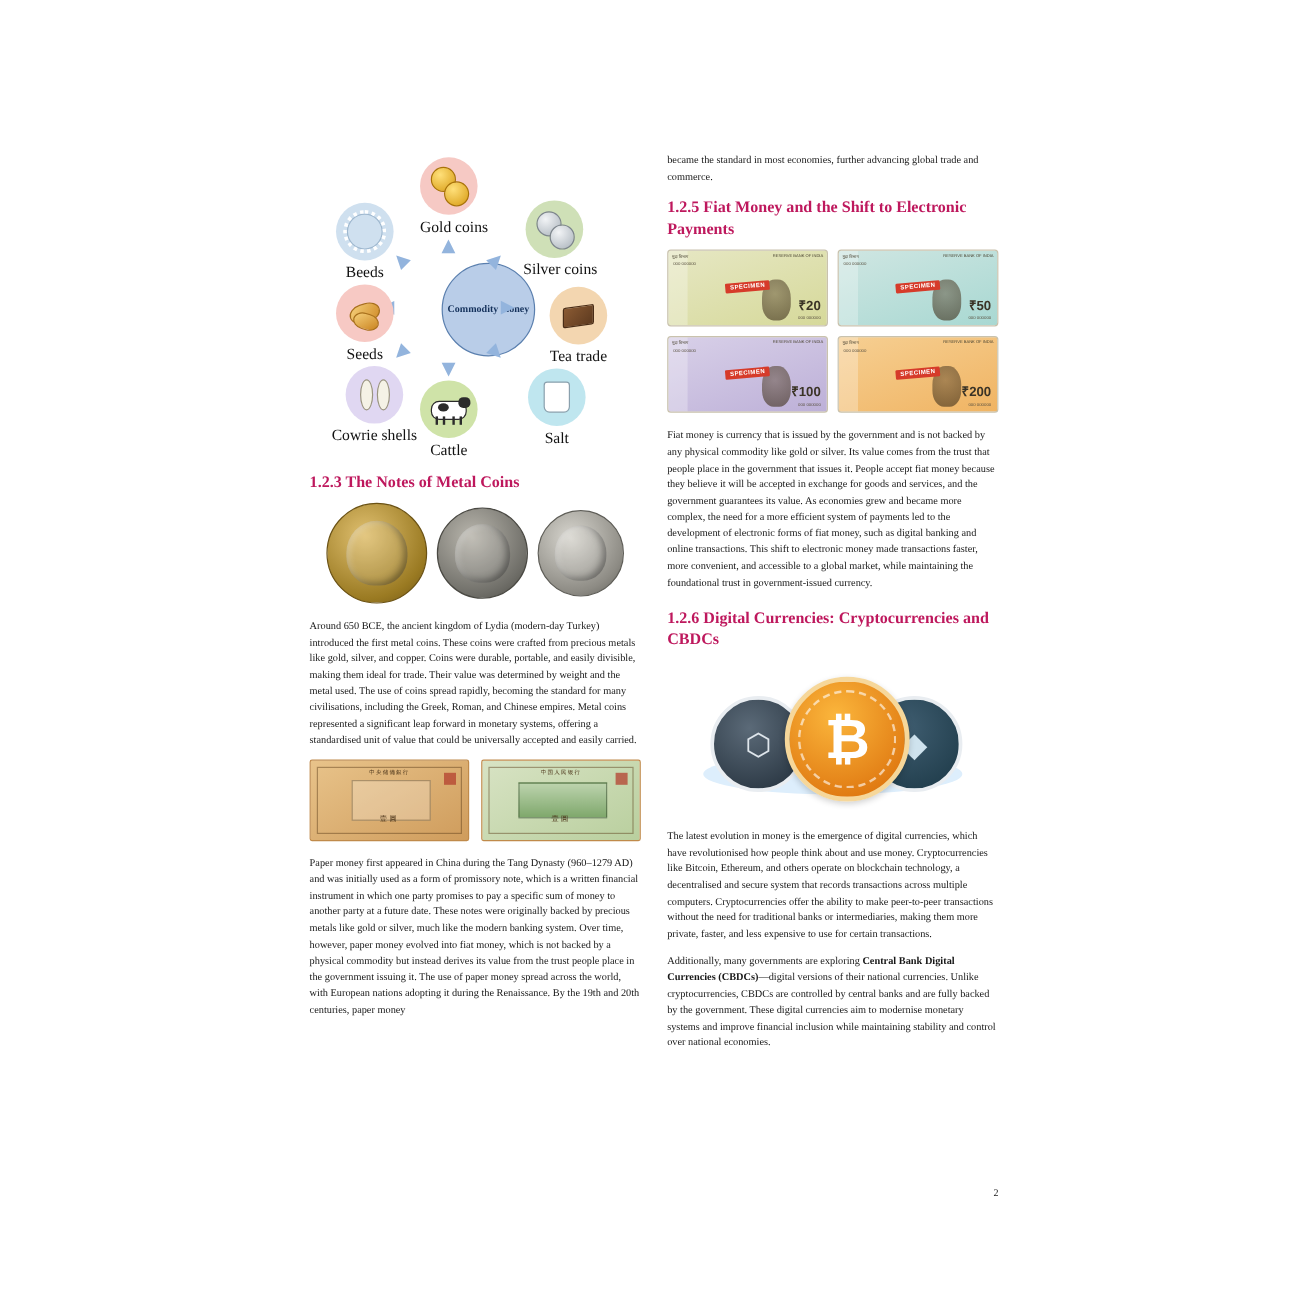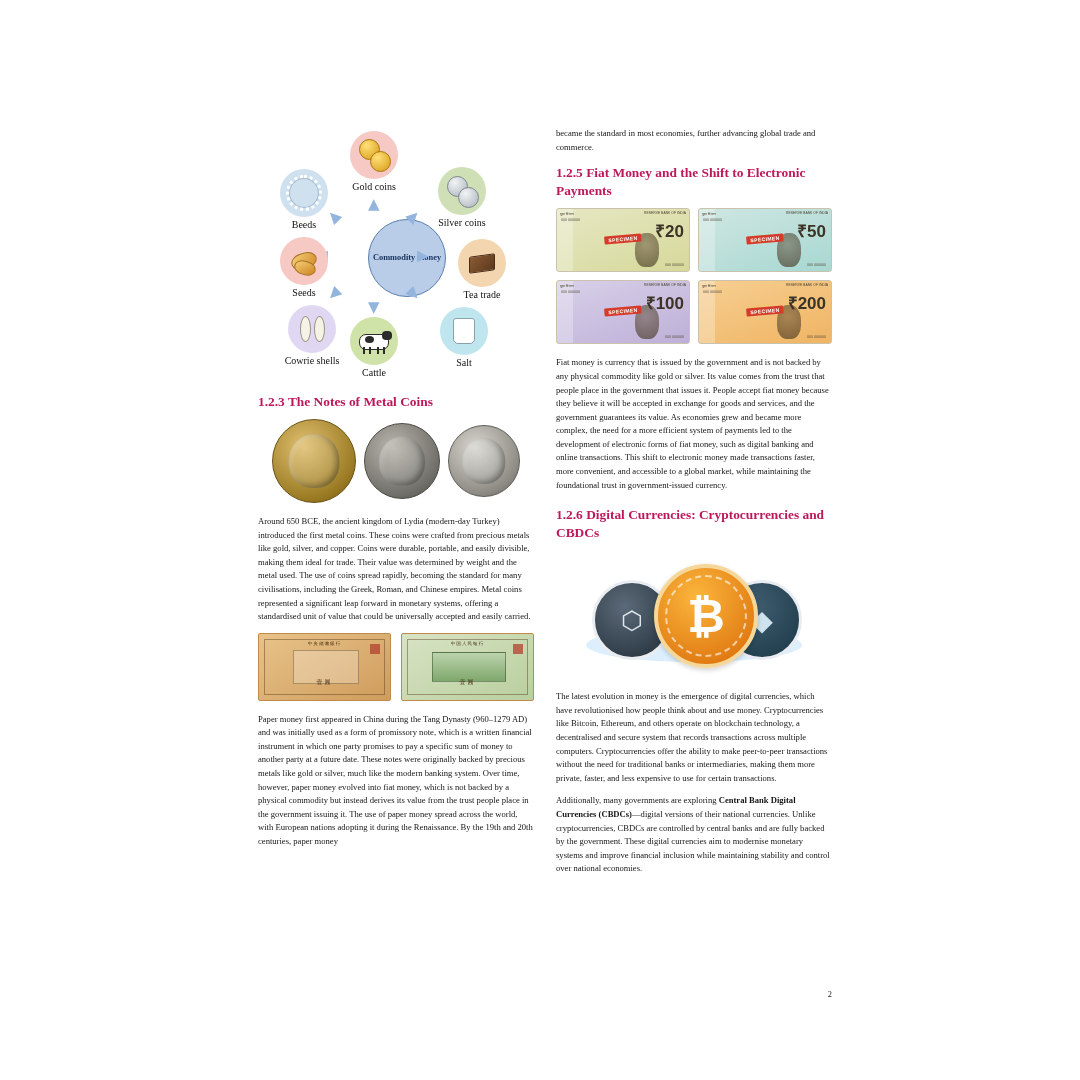--- a/index.html
+++ b/index.html
@@ -77,21 +77,21 @@
   }
   .node { position:absolute; text-align:center; }
   .node .blob {
     width:48px; height:48px; border-radius:50%;
     margin:0 auto; position:relative;
     display:flex; align-items:center; justify-content:center;
     overflow:hidden;
   }
   .node .cap {
     font-family:"Liberation Serif", serif;
-    font-size:10px; color:#111;
+    font-size:13px; color:#111;
     margin-top:2px; white-space:nowrap;
   }
   .arrow {
     position:absolute;
     color:#93b4dd;
     font-size:15px;
     line-height:1;
     font-family:"DejaVu Sans", sans-serif;
   }
 
@@ -224,22 +224,22 @@
   .note .serial2 {
     position:absolute; bottom:4px; right:5px; font-size:3.6px; color:#5b5342;
   }
   .note .gandhi {
     position:absolute; right:30px; bottom:4px; width:24px; height:34px;
     border-radius:45% 45% 40% 40%;
     background:radial-gradient(circle at 45% 35%, rgba(90,70,45,0.55), rgba(60,45,25,0.75));
     opacity:0.85;
   }
   .note .denom {
-    position:absolute; right:5px; bottom:29px;
-    font-size:17px; font-weight:bold; color:#3a3326;margin-left:36px;
+    position:absolute; right:5px; bottom:10px;
+    font-size:11px; font-weight:bold; color:#3a3326;margin-left:36px;
   }
   .note .specimen {
     position:absolute; left:50%; top:26px; transform:translate(-50%,0) rotate(-5deg);
     background:#d63b2a; color:#fff; font-size:5px; font-weight:bold;
     padding:1px 4px; letter-spacing:0.4px; border-radius:1px;
   }
   .note .leftband {
     position:absolute; left:0; top:0; bottom:0; width:16px;
     background:rgba(255,255,255,0.28);
   }

